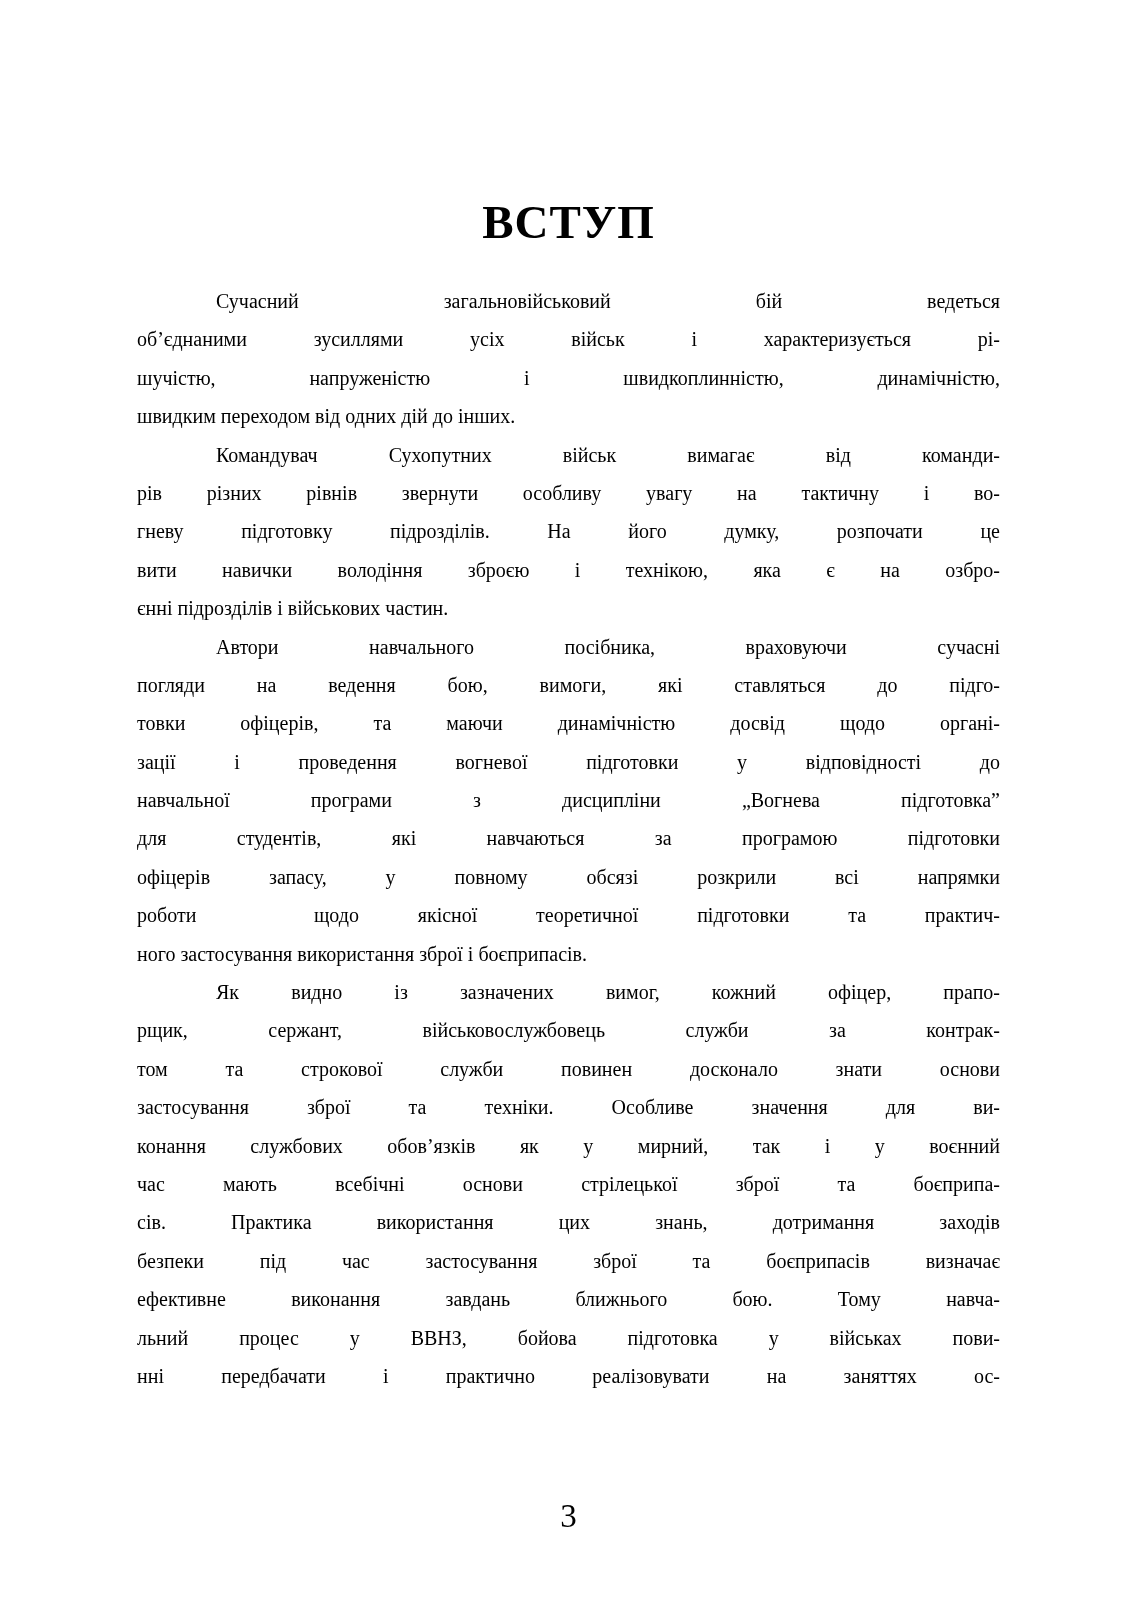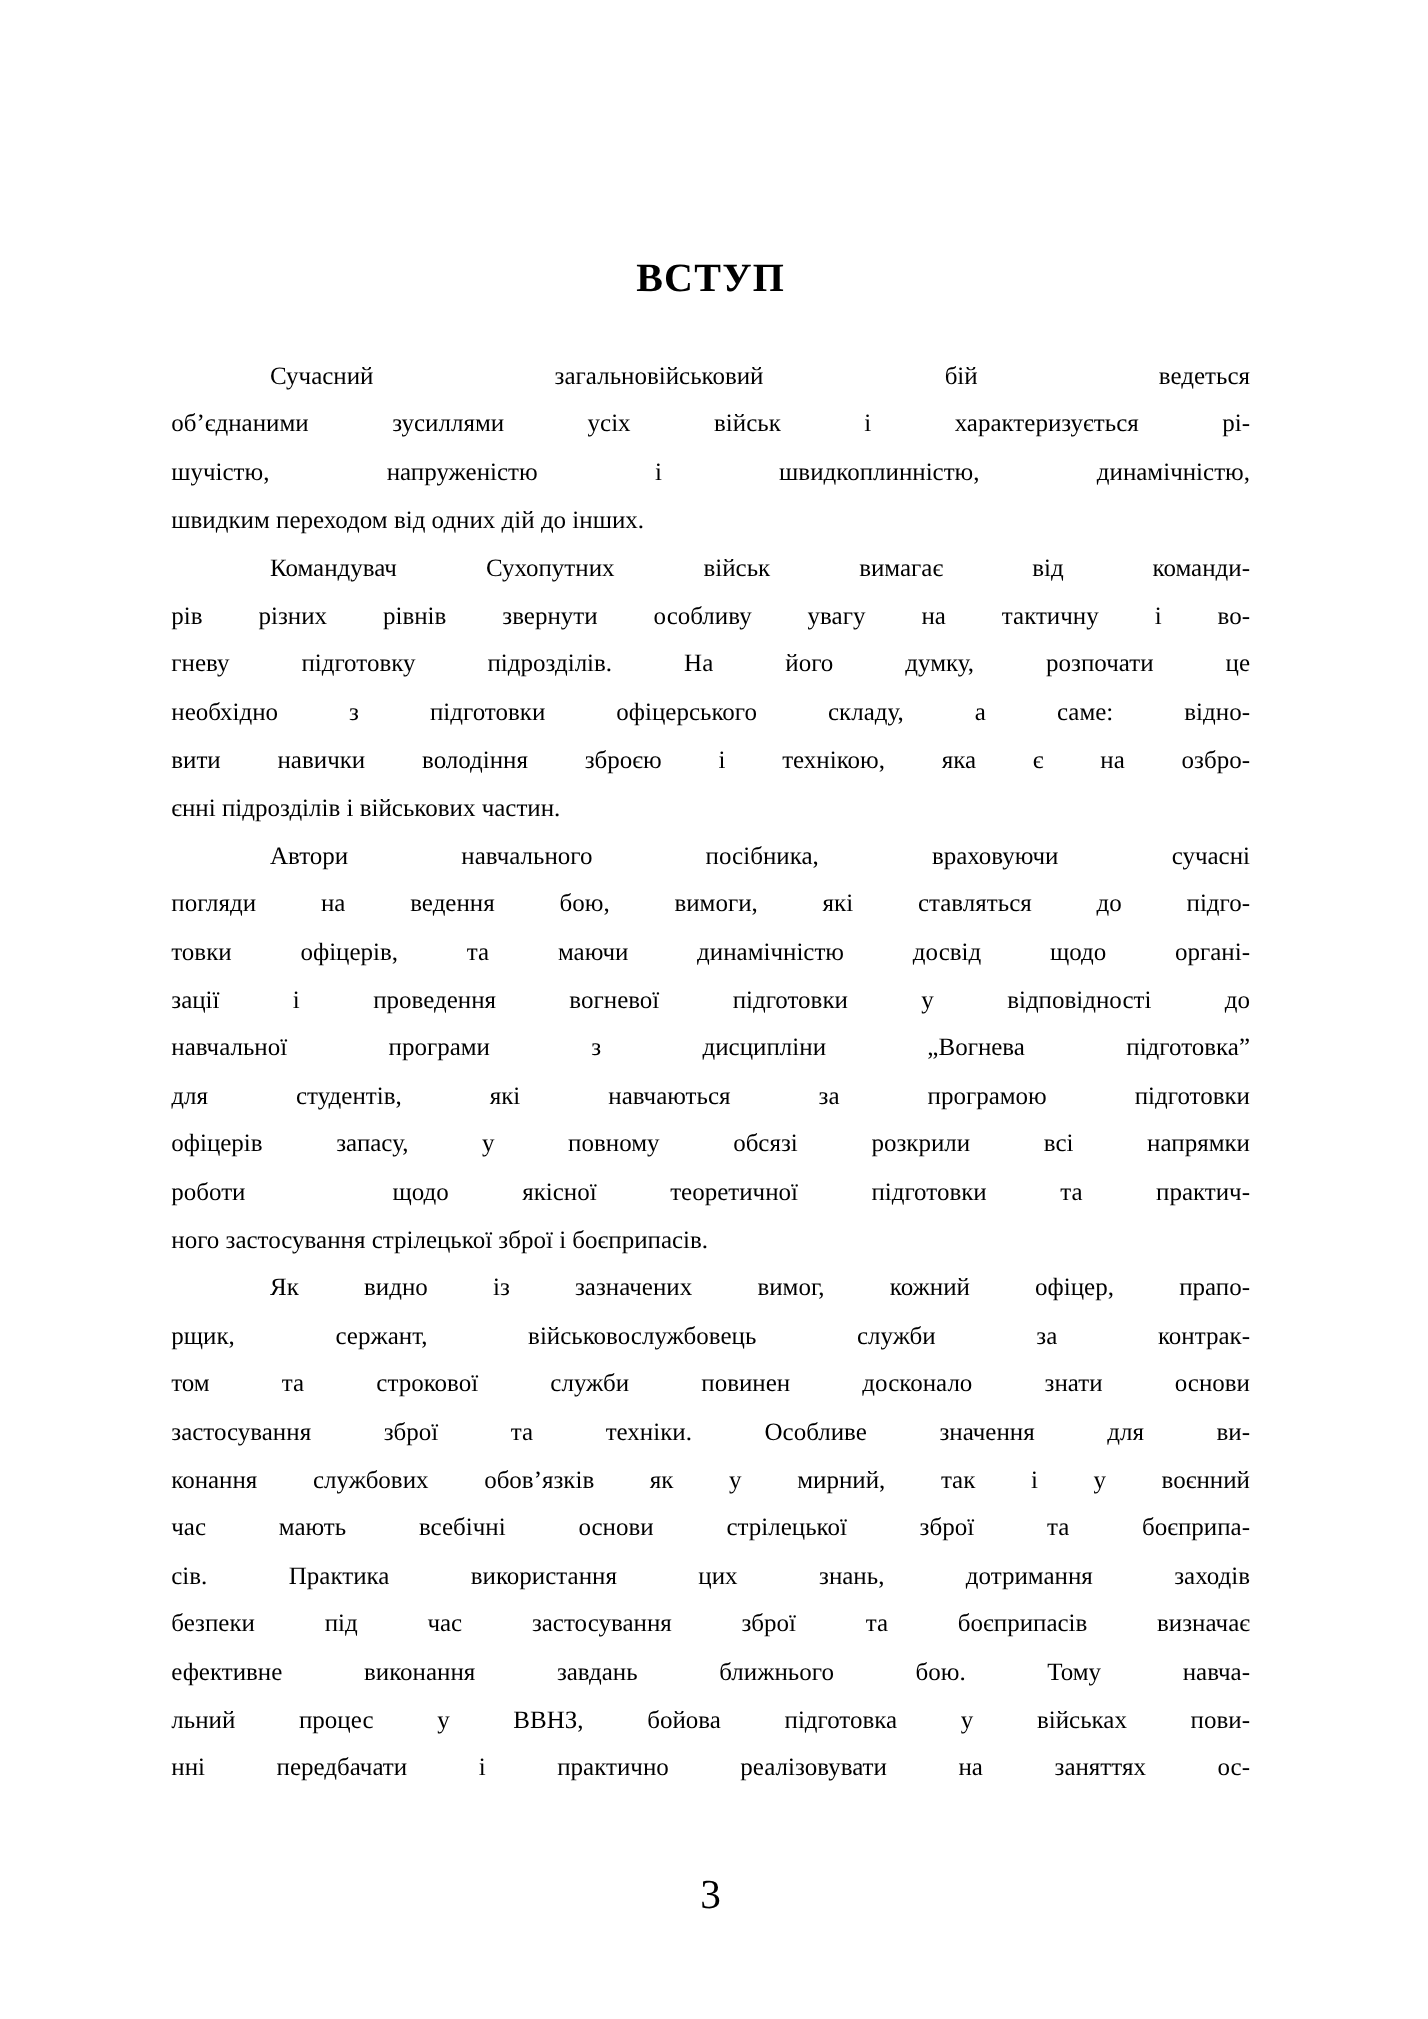--- a/index.html
+++ b/index.html
@@ -15,21 +15,21 @@
     color: #000000;
     font-family: "Liberation Serif", "DejaVu Serif", serif;
     overflow: hidden;
   }
   .title {
     position: absolute;
     top: 202px;
     left: 137px;
     width: 863px;
     text-align: center;
-    font-size: 32px;
+    font-size: 47px;
     font-weight: bold;
     letter-spacing: 1px;
     line-height: 40px;
   }
   .content {
     position: absolute;
     top: 282px;
     left: 137px;
     width: 863px;
   }
@@ -65,32 +65,31 @@
   <div class="title">ВСТУП</div>
 
   <div class="content" id="content">
       <div class="line indent">Сучасний загальновійськовий бій ведеться</div>
       <div class="line">об’єднаними зусиллями усіх військ і характеризується рі-</div>
       <div class="line">шучістю, напруженістю і швидкоплинністю, динамічністю,</div>
       <div class="line end">швидким переходом від одних дій до інших.</div>
       <div class="line indent">Командувач Сухопутних військ вимагає від команди-</div>
       <div class="line">рів різних рівнів звернути особливу увагу на тактичну і во-</div>
       <div class="line">гневу підготовку підрозділів. На його думку, розпочати це</div>
-      <div class="line">необхідно з підготовки офіцерського складу, а саме: відно-</div>
       <div class="line">вити навички володіння зброєю і технікою, яка є на озбро-</div>
       <div class="line end">єнні підрозділів і військових частин.</div>
       <div class="line indent">Автори навчального посібника, враховуючи сучасні</div>
       <div class="line">погляди на ведення бою, вимоги, які ставляться до підго-</div>
       <div class="line">товки офіцерів, та маючи динамічністю досвід щодо органі-</div>
       <div class="line">зації і проведення вогневої підготовки у відповідності до</div>
       <div class="line">навчальної програми з дисципліни „Вогнева підготовка”</div>
       <div class="line">для студентів, які навчаються за програмою підготовки</div>
       <div class="line">офіцерів запасу, у повному обсязі розкрили всі напрямки</div>
       <div class="line">роботи&nbsp; щодо якісної теоретичної підготовки та практич-</div>
-      <div class="line end">ного застосування стрілецької зброї і боєприпасів.</div>
+      <div class="line end">ного застосування використання зброї і боєприпасів.</div>
       <div class="line indent">Як видно із зазначених вимог, кожний офіцер, прапо-</div>
       <div class="line">рщик, сержант, військовослужбовець служби за контрак-</div>
       <div class="line">том та строкової служби повинен досконало знати основи</div>
       <div class="line">застосування зброї та техніки. Особливе значення для ви-</div>
       <div class="line">конання службових обов’язків як у мирний, так і у воєнний</div>
       <div class="line">час мають всебічні основи стрілецької зброї та боєприпа-</div>
       <div class="line">сів. Практика використання цих знань, дотримання заходів</div>
       <div class="line">безпеки під час застосування зброї та боєприпасів визначає</div>
       <div class="line">ефективне виконання завдань ближнього бою. Тому навча-</div>
       <div class="line">льний процес у ВВНЗ, бойова підготовка у військах пови-</div>

